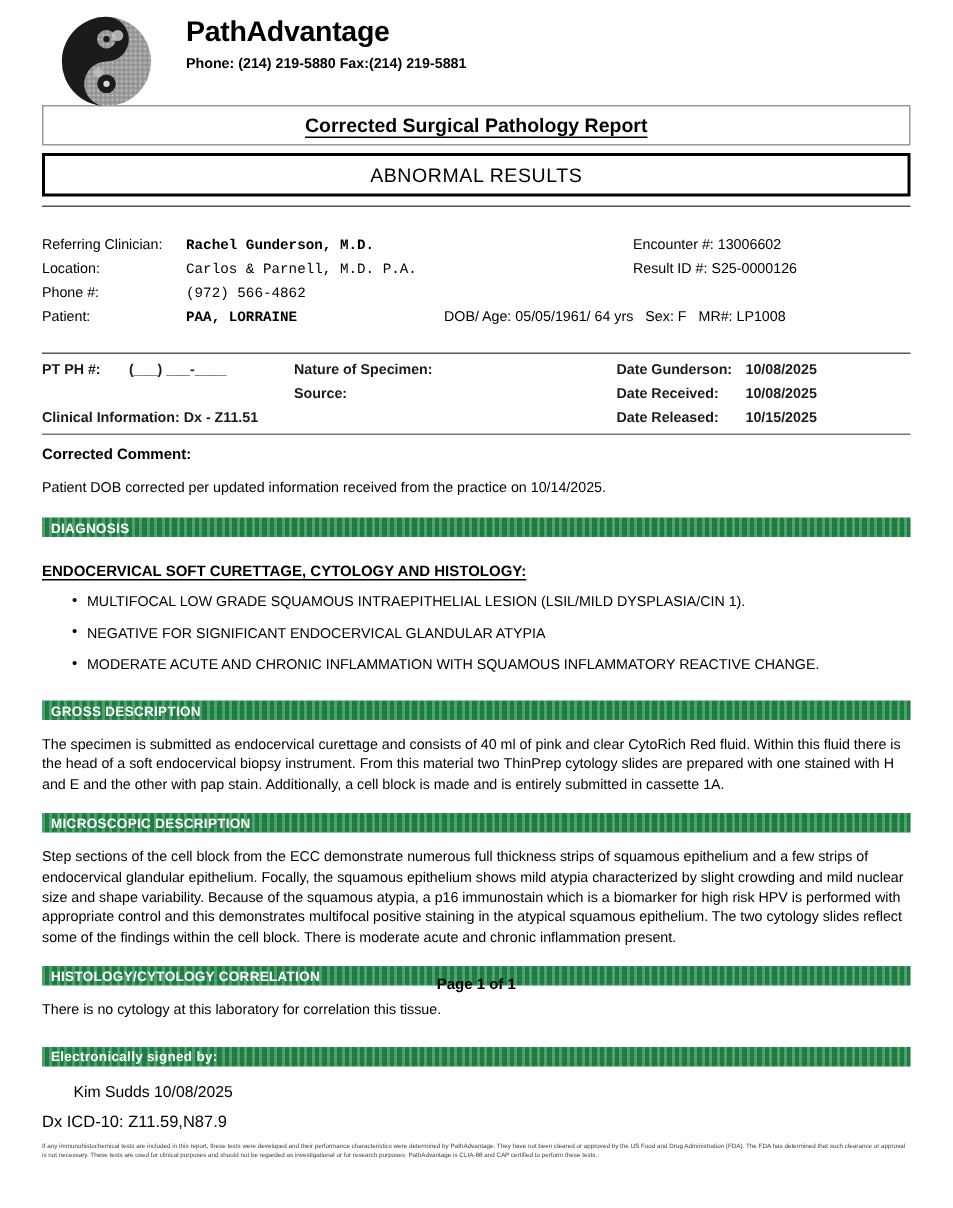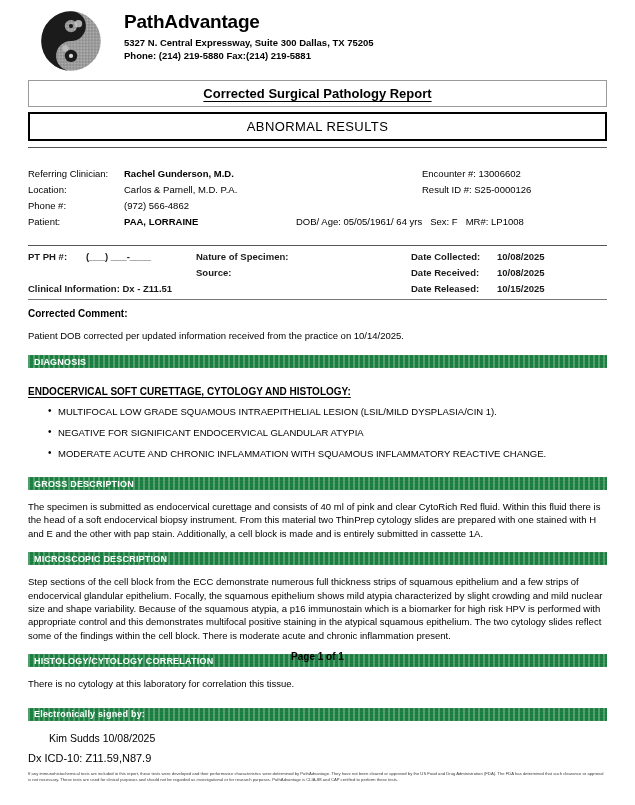--- a/index.html
+++ b/index.html
@@ -50,21 +50,21 @@
   .lab-addr {
     font-size: 9.5px;
     font-weight: bold;
     line-height: 1.35;
     margin-top: 4px;
     color: #000;
   }
 
   
   .title-box {
-    margin: 10px 28px 0 28px;
+    margin: 0 28px 0 28px;
     border: 1px solid #9a9a9a;
     height: 25px;
     display: flex;
     align-items: center;
     justify-content: center;
   }
   .title-box .t {
     font-size: 13px;
     font-weight: bold;
     text-decoration: underline;
@@ -100,21 +100,21 @@
   .rule-thin {
     border-top: 1px solid #777;
     margin: 0 28px;
   }
   .demo-row {
     display: flex;
     line-height: 16px;
     height: 16px;
   }
   .c-label { width: 96px; flex: 0 0 96px; }
-  .c-value { flex: 1 1 auto; }
+  .c-value { flex: 1 1 auto; font-family: Liberation Mono, monospace; }
   .c-value.bold { font-weight: bold; }
   .c-right { width: 185px; flex: 0 0 185px; }
   .c-right-lbl { display: inline-block; }
   .dob-inline { display: flex; gap: 8px; }
 
   .demo2 {
     margin: 0 28px;
     font-size: 9.5px;
     padding-top: 3px;
     padding-bottom: 2px;
@@ -260,21 +260,20 @@
         <circle cx="50" cy="74" r="10" fill="#1b1b1b"></circle>
         <circle cx="50" cy="26" r="3.4" fill="#1b1b1b"></circle>
         <circle cx="50" cy="74" r="3.4" fill="#d9d9d9"></circle>
         <circle cx="62" cy="22" r="6" fill="#c9c9c9" opacity="0.85"></circle>
         <circle cx="41" cy="62" r="5" fill="#cfcfcf" opacity="0.6"></circle>
       </svg>
     </div>
     <div class="lab-info">
       <div class="lab-name">PathAdvantage</div>
       <div class="lab-addr">
-        <div>5327 N. Central Expressway, Suite 300 Dallas, TX 75205</div>
         <div>Phone: (214) 219-5880 Fax:(214) 219-5881</div>
       </div>
     </div>
   </div>
 
   <div class="title-box">
     <span class="t">Corrected Surgical Pathology Report</span>
   </div>
   <div class="abnormal-box">
     <span class="t">ABNORMAL RESULTS</span>
@@ -317,21 +316,21 @@
   </div>
 
   <div style="height:3px"></div>
   <div class="rule"></div>
 
   <div class="demo2">
     <div class="demo2-row">
       <div class="ph-label">PT PH #:</div>
       <div class="ph-blank">(___) ___-____</div>
       <div class="nos-col">Nature of Specimen:</div>
-      <div class="date-lbl">Date Collected:</div>
+      <div class="date-lbl">Date Gunderson:</div>
       <div class="date-val">10/08/2025</div>
     </div>
     <div class="demo2-row">
       <div class="ph-label"></div>
       <div class="ph-blank"></div>
       <div class="nos-col">Source:</div>
       <div class="date-lbl">Date Received:</div>
       <div class="date-val">10/08/2025</div>
     </div>
     <div class="demo2-row">

